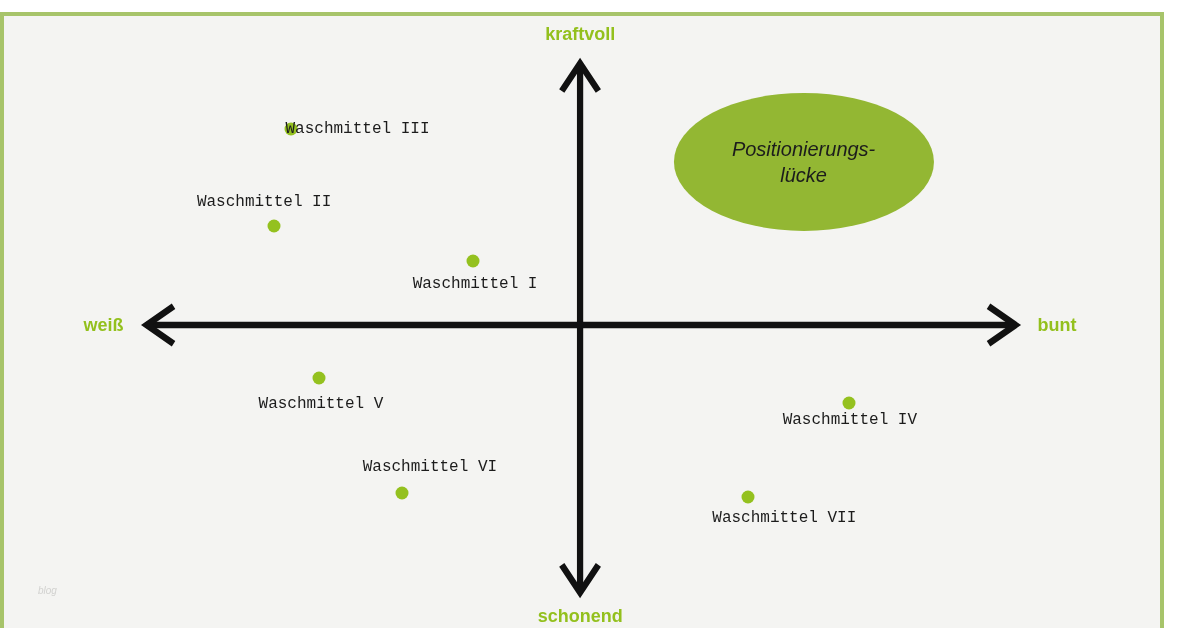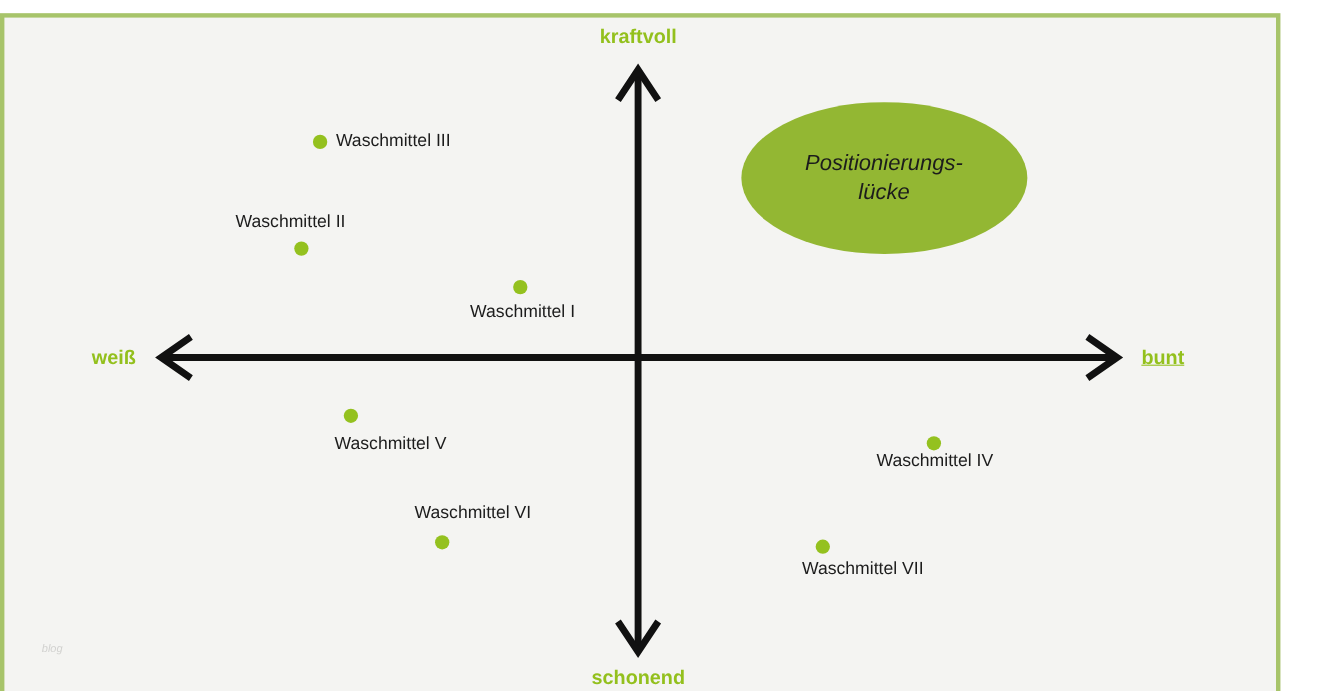--- a/index.html
+++ b/index.html
@@ -27,21 +27,21 @@
     position: absolute;
     transform: translate(-50%, -50%);
     color: var(--label_green, #93c01d);
     font-weight: bold;
     font-size: 18px;
     white-space: nowrap;
   }
   .axis-label.top    { left: 49.85%; top: 2.9%; }
   .axis-label.bottom { left: 49.85%; top: 96.7%; }
   .axis-label.left   { left: 8.6%;  top: 49.9%; }
-  .axis-label.right  { left: 91.1%; top: 49.8%; text-decoration: underline; }
+  .axis-label.right  { left: 91.1%; top: 49.8%; }
   .ellipse {
     position: absolute;
     transform: translate(-50%, -50%);
     background: var(--ellipse_green, #93b733);
     border-radius: 50%;
     display: flex;
     align-items: center;
     justify-content: center;
     text-align: center;
     font-style: italic;
@@ -57,20 +57,21 @@
     border-radius: 50%;
     background: var(--dot_green, #94c11f);
     transform: translate(-50%, -50%);
   }
   .point-label {
     position: absolute;
     transform: translate(-50%, -50%);
     color: var(--text_dark, #1c1c1c);
     font-size: 16px;
     white-space: nowrap;
+    font-family: Liberation Mono, monospace;
   }
   .watermark {
     position: absolute;
     left: 34px; top: 569px;
     font-size: 10px;
     color: #d2d2d0;
     font-style: italic;
   }
 </style>
 </head>
@@ -100,21 +101,21 @@
   </div>
 
   <div>
       <span class="dot" style="left: 24.83%; top: 18.15%;"></span>
       <span class="point-label" style="left: 30.58%; top: 18.15%;">Waschmittel III</span>
       <span class="dot" style="left: 23.33%; top: 33.92%;"></span>
       <span class="point-label" style="left: 22.5%; top: 29.94%;">Waschmittel II</span>
       <span class="dot" style="left: 40.58%; top: 39.49%;"></span>
       <span class="point-label" style="left: 40.75%; top: 43.15%; text-align: right;">Waschmittel I</span>
       <span class="dot" style="left: 27.25%; top: 58.44%;"></span>
-      <span class="point-label" style="left: 27.42%; top: 62.58%; margin-left: 34px;">Waschmittel V</span>
+      <span class="point-label" style="left: 27.42%; top: 62.58%;">Waschmittel V</span>
       <span class="dot" style="left: 34.42%; top: 76.91%;"></span>
       <span class="point-label" style="left: 34.42%; top: 72.77%; margin-left: 28px;">Waschmittel VI</span>
       <span class="dot" style="left: 73.08%; top: 62.42%;"></span>
       <span class="point-label" style="left: 73.17%; top: 65.13%;">Waschmittel IV</span>
       <span class="dot" style="left: 64.33%; top: 77.55%;"></span>
       <span class="point-label" style="left: 67.5%; top: 80.89%;">Waschmittel VII</span>
     </div>
 
   <div class="watermark">blog</div>
 

